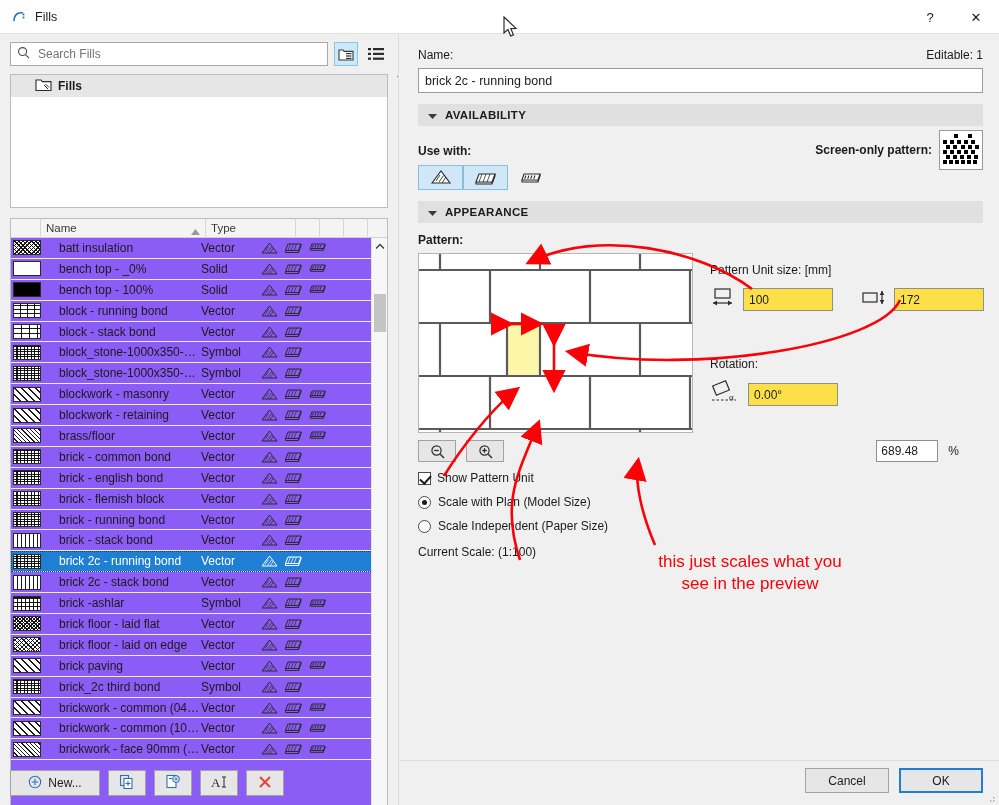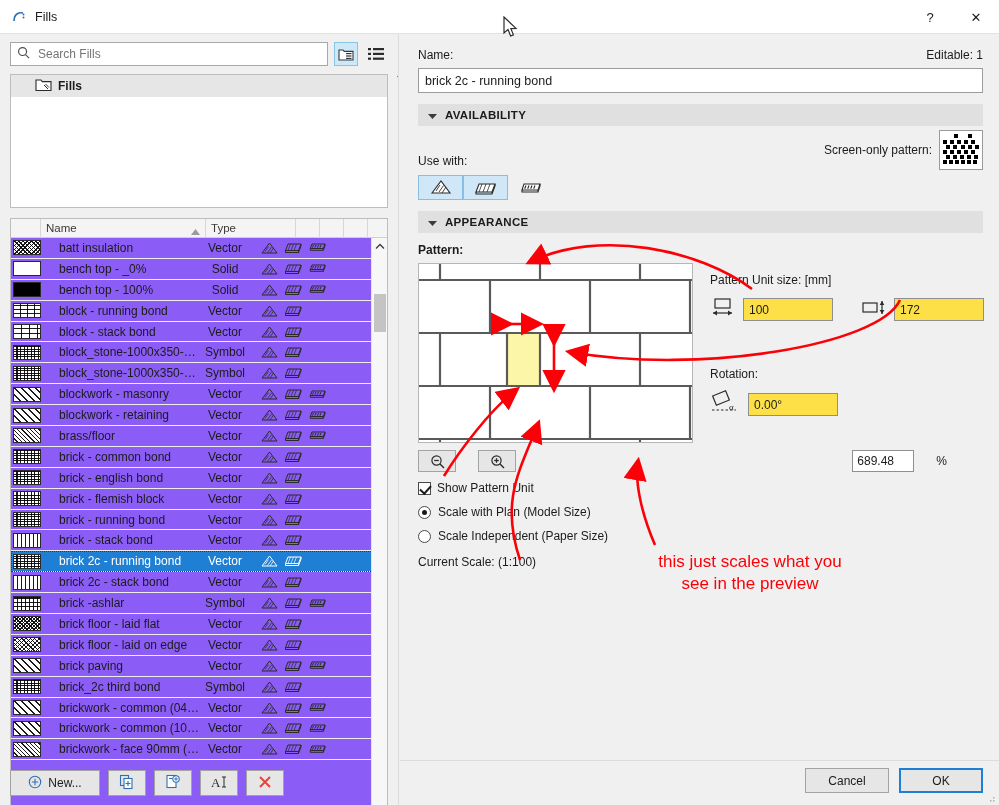--- a/index.html
+++ b/index.html
@@ -85,21 +85,21 @@
 
   .rows { position:relative; }
   .row {
     height:20.9px; display:flex; align-items:center; border-bottom:1px solid #ededed;
     font-size:12px; color:#1b1b1b; white-space:nowrap;
   }
   .row.sel { background:#1e7fd4; color:#fff; outline:1px dotted #08406f; outline-offset:-1px;}
   .sw { width:30px; display:flex; align-items:center; justify-content:flex-start; padding-left:2px;}
   .sw-in { width:45px; height:15px; border:1px solid #2a2a2a; background:#fff; overflow:hidden; position:relative;}
   .cell-name { width:160px; padding-left:18px; overflow:hidden; text-overflow:ellipsis; }
-  .cell-type { width:48px; padding-left:0px;text-align:center; }
+  .cell-type { width:48px; padding-left:0px; }
   .icos { display:flex; gap:0px; margin-left:8px; }
   .ico { width:24px; height:18px; display:flex; align-items:center; justify-content:center; }
 
   
   .vsb { position:absolute; right:0; top:19px; width:16px; bottom:0; background:#f7f7f7;
          border-left:1px solid #e3e3e3; }
   .vsb-up, .vsb-dn { height:16px; display:flex; align-items:center; justify-content:center; color:#3b3b3b; font-size:9px;}
   .vsb-thumb { position:absolute; left:2px; width:12px; background:#c4c4c4; }
 
   
@@ -119,38 +119,38 @@
   .lbl { font-size:12px; color:#1b1b1b; }
   .name-input {
     margin-top:6px; width:100%; height:25px; background:#fff; border:1px solid #9c9c9c;
     font-family:"Liberation Sans",sans-serif; font-size:12.5px; color:#1b1b1b; padding:0 6px;
     outline:none;
   }
   .section-bar {
     margin-top:11px; height:22px; background:#e0e0e0; display:flex; align-items:center;
     gap:8px; padding-left:10px; font-size:11.5px; font-weight:bold; letter-spacing:.3px;
   }
-  .avail-body { padding-top:28px; position:relative; }
+  .avail-body { padding-top:18px; position:relative;font-weight:bold; }
   .usewith-label { font-size:12px; }
   .usewith-btns { display:flex; margin-top:7px; gap:0; }
   .uw {
     width:45px; height:25px; display:flex; align-items:center; justify-content:center;
   }
   .uw.on { background:#cfe7f7; border:1px solid #86bfe0; }
   .screen-only {
     position:absolute; right:0; top:4px; display:flex; align-items:center; gap:7px;
   }
   .so-swatch { width:44px; height:40px; border:1px solid #9a9a9a; background:#fff; padding:2px;}
 
   .pattern-label { margin-top:10px; font-size:12px; font-weight:bold; }
   .pattern-area { position:relative; margin-top:6px; }
   .preview {
     width:275px; height:180px; background:#fff; border:1px solid #b6b6b6; position:relative; overflow:hidden;
   }
-  .zoom-row { display:flex; align-items:center; margin-top:7px; gap:22px; }
+  .zoom-row { display:flex; align-items:center; margin-top:7px; gap:10px; }
   .zbtn { width:38px; height:22px; background:#e6e6e6; border:1px solid #a3a3a3;
           display:flex; align-items:center; justify-content:center;}
   .scale-input {
     width:62px; height:22px; border:1px solid #8f8f8f; background:#fff; font-size:12px;
     font-family:"Liberation Sans",sans-serif; padding:0 4px; outline:none; color:#1b1b1b;
   }
   .pct { font-size:12px; }
 
   .chk-row { display:flex; align-items:center; gap:6px; margin-top:9px; font-size:12px; }
   .chk { width:13px; height:13px; border:1px solid #4a4a4a; background:#fff; position:relative; }

